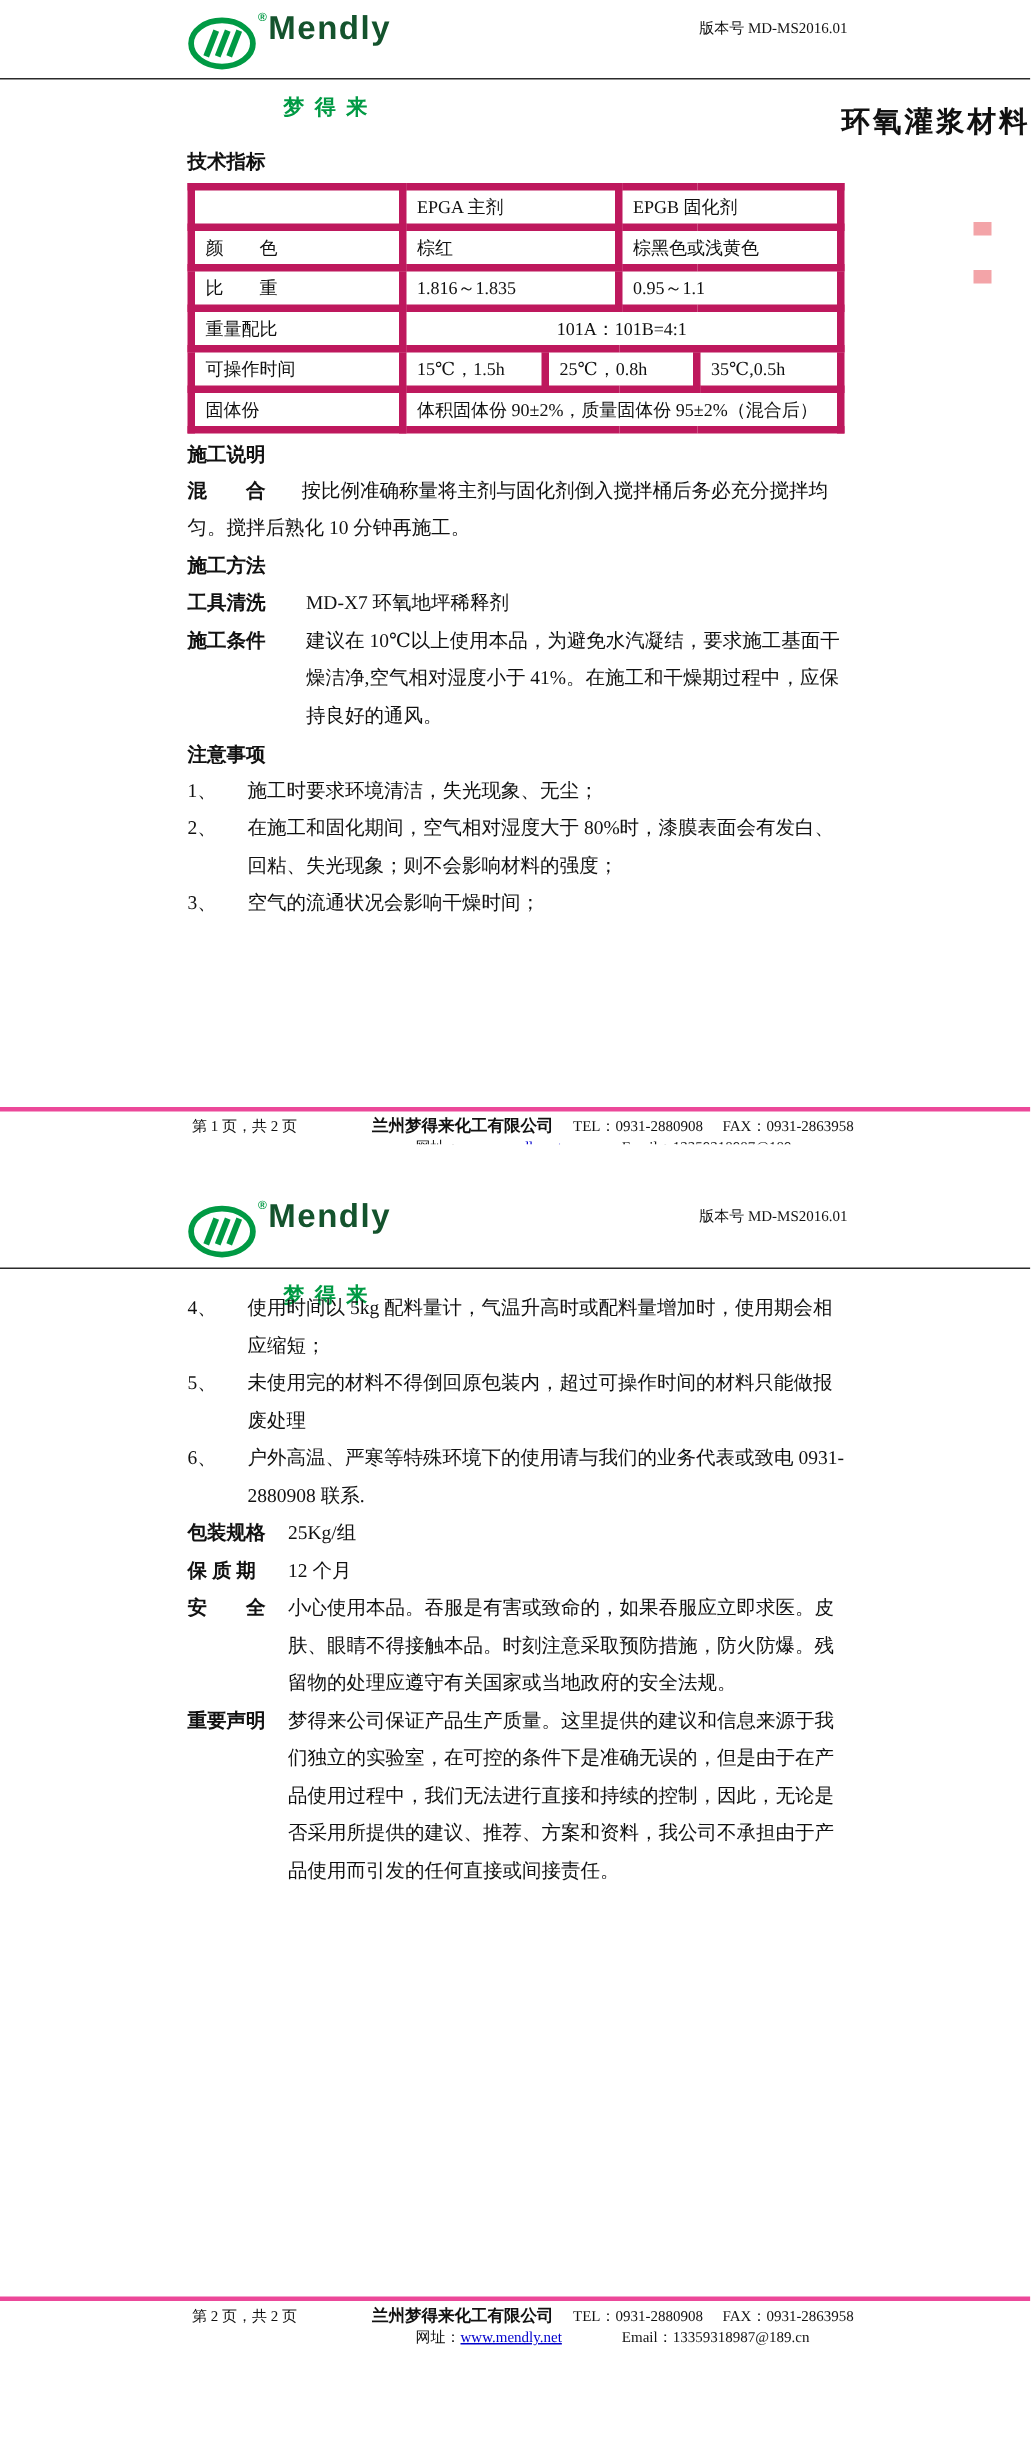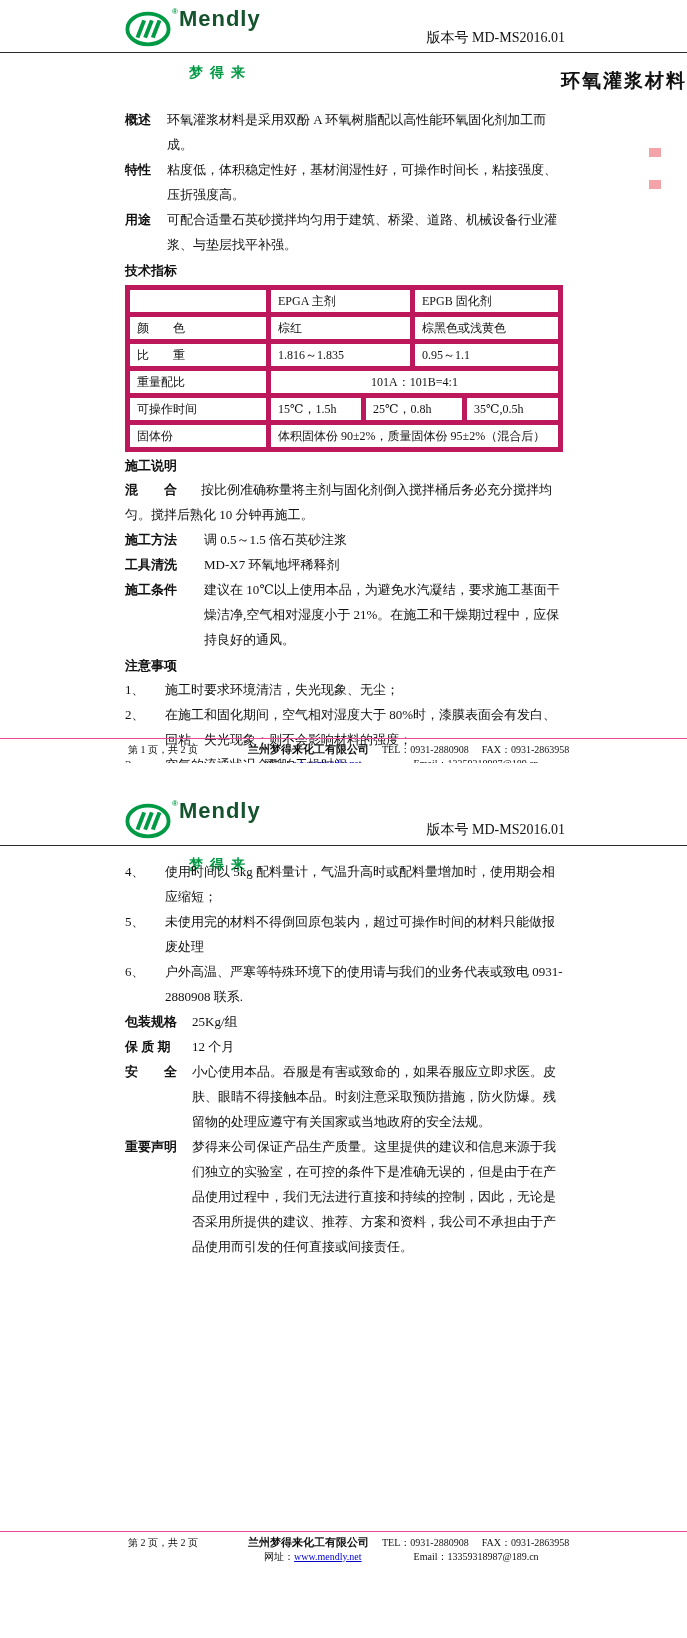--- a/index.html
+++ b/index.html
@@ -16,21 +16,21 @@
   #page2 .hdr{height:82px;padding-top:38px;}
   .hrule{border-top:1.4px solid #2b2b2b;width:687px;height:0;}
   .logo{display:flex;align-items:flex-start;}
   .logo .reg{color:#009A44;font-size:8px;font-weight:bold;margin:-2px 1px 0 1px;
              font-family:"Liberation Sans",sans-serif;}
   .names{display:flex;flex-direction:column;}
   .brand{color:#14532d;font-family:"Liberation Sans",sans-serif;font-weight:bold;
          font-size:22px;line-height:20px;letter-spacing:1px;}
   .brandcn{color:#009A44;font-weight:bold;font-size:14px;letter-spacing:7px;
            line-height:16px;margin-left:10px;margin-top:36px;}
-  .version{font-size:14px;margin-top:20px;white-space:nowrap;}
+  .version{font-size:10px;margin-top:3px;white-space:nowrap;}
 
   
   .title{margin:15px 0 0 125px;font-family:"Liberation Sans",sans-serif;
          font-weight:bold;font-size:19px;letter-spacing:2px;text-align:right;}
   .content{padding:0 122px 0 125px;font-size:13px;}
   .irow,.frow,.nrow,.f2row{display:flex;line-height:25px;}
   .ilabel{width:42px;flex-shrink:0;font-weight:bold;}
   .flabel{width:79px;flex-shrink:0;font-weight:bold;white-space:pre;}
   .f2label{width:67px;flex-shrink:0;font-weight:bold;white-space:pre;}
   .nnum{width:40px;flex-shrink:0;}
@@ -41,29 +41,29 @@
   .intro{margin-top:13px;}
 
   
   table.tech{border-collapse:collapse;margin-top:3px;table-layout:fixed;
              width:433px;font-size:12px;}
   table.tech td{border:5px solid #be185d;padding:1px 7px;height:20px;
                 overflow:hidden;white-space:nowrap;}
   td.cspan{text-align:center;}
 
   
-  .footer{position:absolute;left:0;width:687px;border-top:1px solid #ec4899;
+  .footer{position:absolute;left:0;width:687px;border-top:3px solid #ec4899;
           font-size:10px;line-height:13px;}
   #page1 .footer{top:738px;}
   #page2 .footer{top:768px;}
   .finner{display:flex;padding:4px 0 0 128px;}
   .fpn{width:120px;flex-shrink:0;}
   .fl1{display:flex;gap:13px;align-items:baseline;}
   .fcompany{font-weight:bold;font-size:11px;white-space:nowrap;}
-  .fl2{display:flex;gap:52px;margin:1px 0 0 16px;font-family:Liberation Serif, serif;}
+  .fl2{display:flex;gap:40px;margin:1px 0 0 29px;font-family:Liberation Serif, serif;}
   .flink{color:#0000CC;text-decoration:underline;}
   .fseg{white-space:nowrap;}
 
   
   .mark{position:absolute;width:12px;height:9px;background:#F3A4A8;}
   .mark1{left:649px;top:148px;}
   .mark2{left:649px;top:180px;}
 
   svg.markico{display:block;}
 </style>
@@ -90,34 +90,20 @@
   </div>
   <div class="hrule"></div>
 
   <div class="mark mark1"></div>
   <div class="mark mark2"></div>
 
   <div class="title">环氧灌浆材料</div>
 
   <div class="content">
 
-    <div class="intro">
-      <div class="irow">
-        <span class="ilabel">概述</span>
-        <span class="itext">环氧灌浆材料是采用双酚 A 环氧树脂配以高性能环氧固化剂加工而成。</span>
-      </div>
-      <div class="irow">
-        <span class="ilabel">特性</span>
-        <span class="itext">粘度低，体积稳定性好，基材润湿性好，可操作时间长，粘接强度、压折强度高。</span>
-      </div>
-      <div class="irow">
-        <span class="ilabel">用途</span>
-        <span class="itext">可配合适量石英砂搅拌均匀用于建筑、桥梁、道路、机械设备行业灌浆、与垫层找平补强。</span>
-      </div>
-    </div>
 
     <div class="heading">技术指标</div>
 
     <table class="tech">
       <colgroup>
           <col style="width:141px">
           <col style="width:95px">
           <col style="width:49px">
           <col style="width:52px">
           <col style="width:96px">
@@ -154,29 +140,28 @@
       </tr>
     </tbody>
       </table>
 
     <div class="heading">施工说明</div>
 
     <p class="mixp"><span class="mixlabel">混　　合</span><span>按比例准确称量将主剂与固化剂倒入搅拌桶后务必充分搅拌均匀。搅拌后熟化 10 分钟再施工。</span></p>
 
     <div class="frow">
       <span class="flabel">施工方法</span>
-      <span class="ftext">调 0.5～1.5 倍石英砂注浆</span>
     </div>
     <div class="frow">
       <span class="flabel">工具清洗</span>
       <span class="ftext">MD-X7 环氧地坪稀释剂</span>
     </div>
     <div class="frow">
       <span class="flabel">施工条件</span>
-      <span class="ftext">建议在 10℃以上使用本品，为避免水汽凝结，要求施工基面干燥洁净,空气相对湿度小于 21%。在施工和干燥期过程中，应保持良好的通风。</span>
+      <span class="ftext">建议在 10℃以上使用本品，为避免水汽凝结，要求施工基面干燥洁净,空气相对湿度小于 41%。在施工和干燥期过程中，应保持良好的通风。</span>
     </div>
 
     <div class="heading">注意事项</div>
 
     <div class="nrow">
       <span class="nnum">1、</span>
       <span class="ntext">施工时要求环境清洁，失光现象、无尘；</span>
     </div>
     <div class="nrow">
       <span class="nnum">2、</span>

